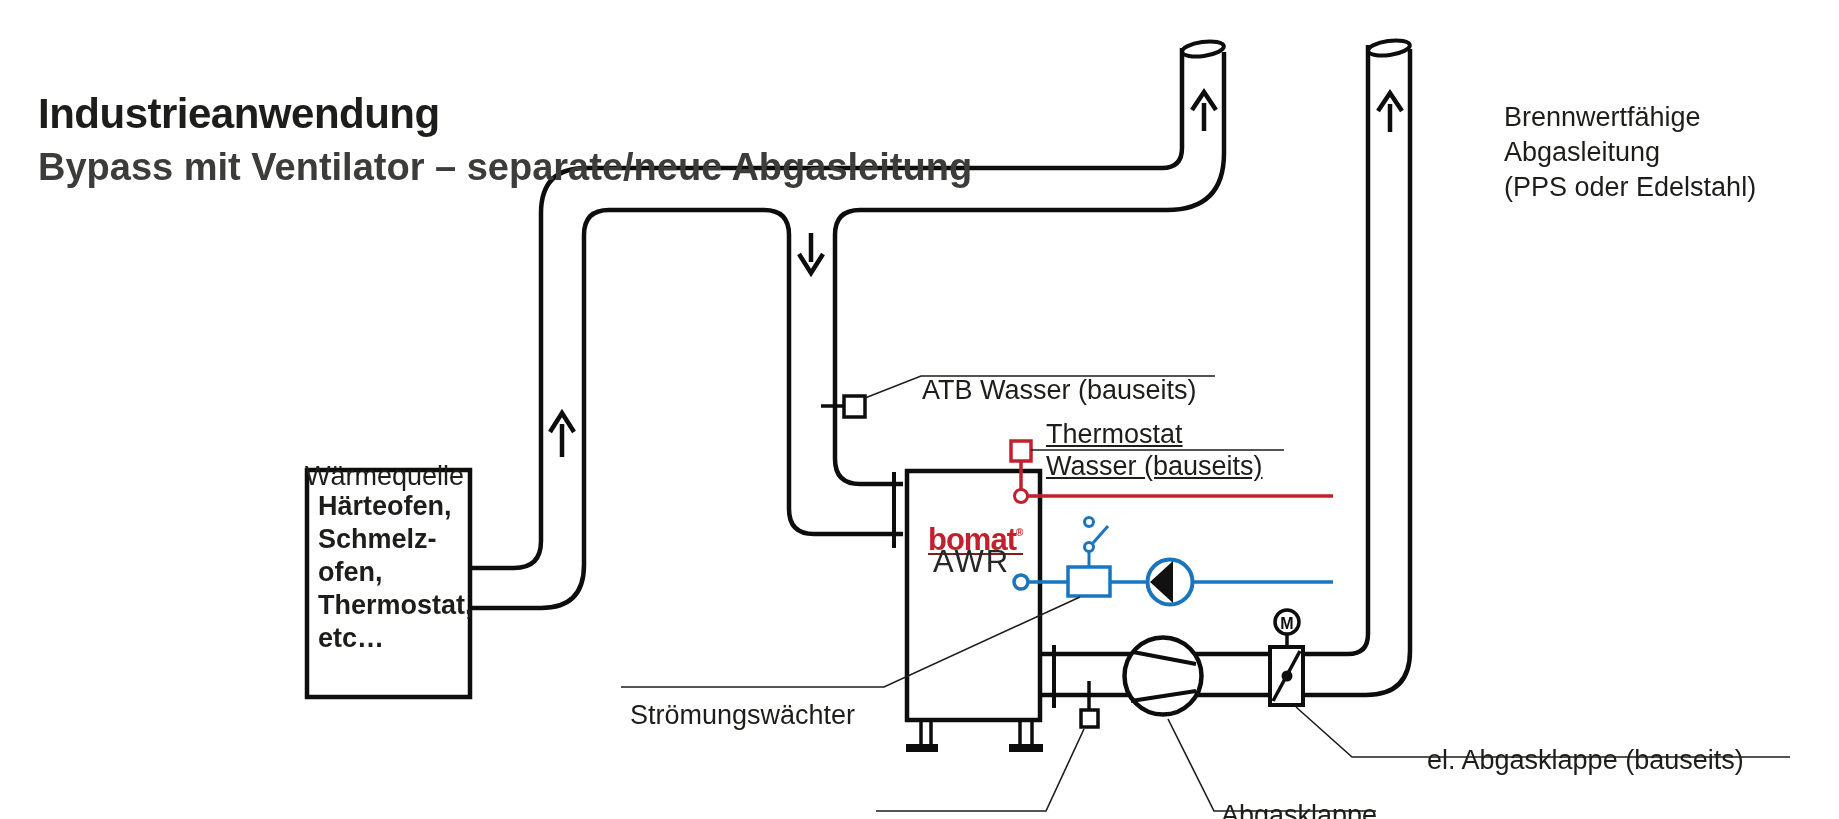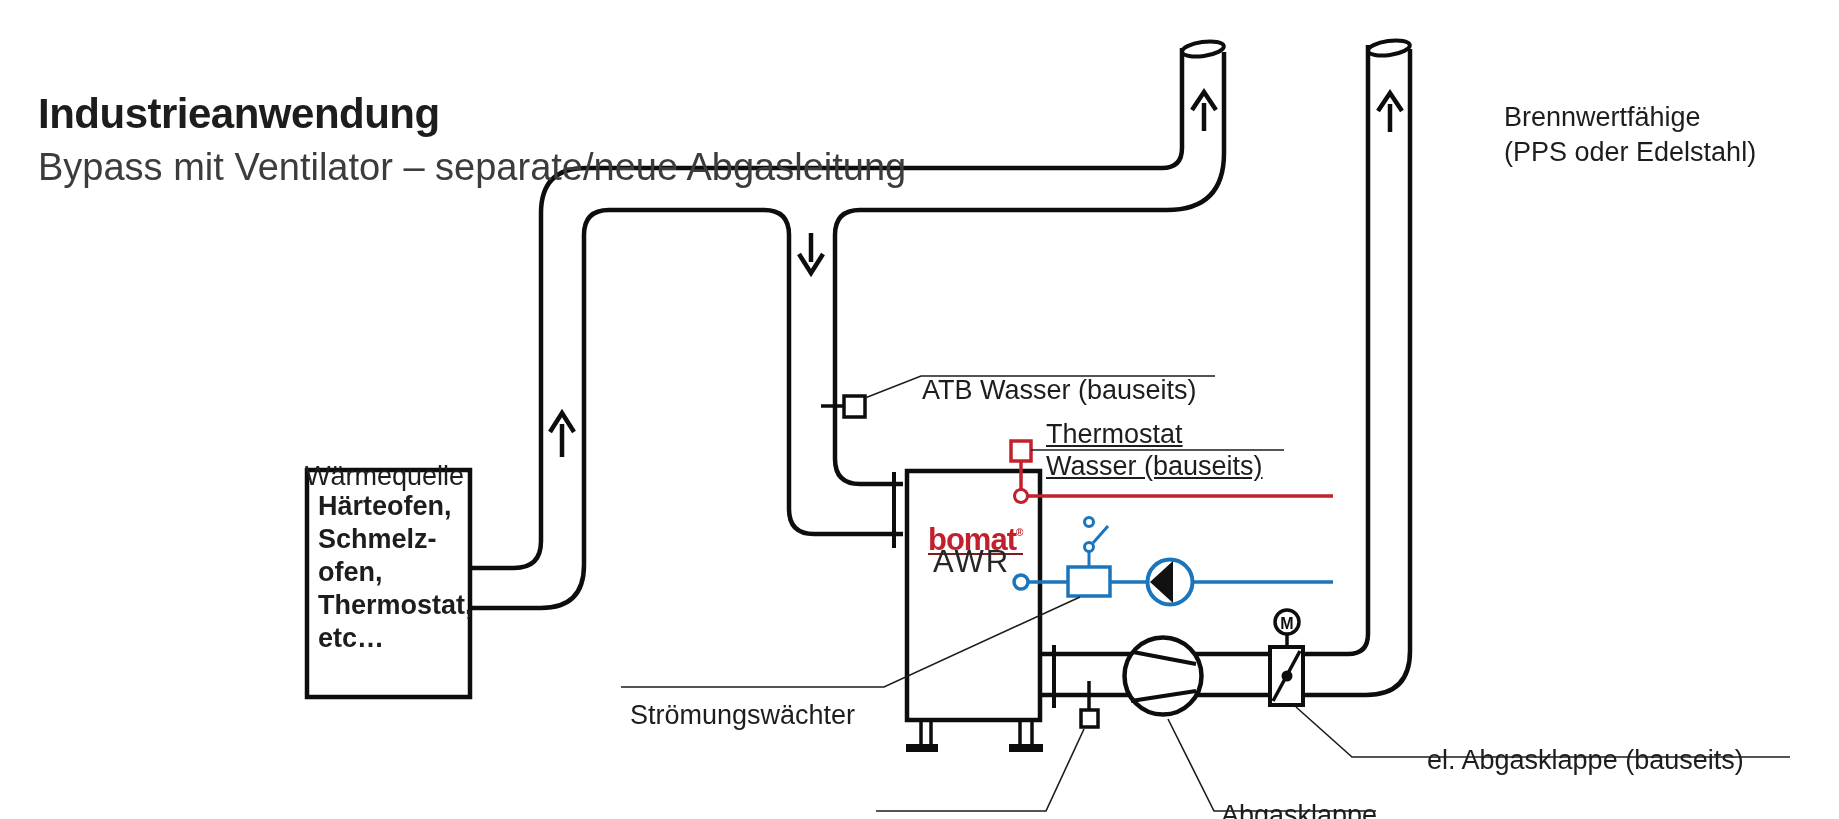--- a/index.html
+++ b/index.html
@@ -1,21 +1,21 @@
 <!DOCTYPE html>
 <html><head>
 <meta charset="utf-8">
 <style>
   html,body{margin:0;padding:0;background:#fff;}
   #canvas{position:relative;width:1839px;height:819px;background:#fff;overflow:hidden;
           font-family:"Liberation Sans","DejaVu Sans",sans-serif;color:#1d1d1b;}
   #schematic{position:absolute;left:0;top:0;}
   .lbl{position:absolute;white-space:nowrap;font-size:27px;color:#1d1d1b;margin-top:32px;}
   #title{left:38px;top:58px;font-size:42px;font-weight:700;letter-spacing:-0.5px;color:#1d1d1b;}
-  #subtitle{left:38px;top:114px;font-size:38px;font-weight:400;color:#3c3c3b;}
+  #subtitle{left:38px;top:114px;font-size:38px;font-weight:700;color:#3c3c3b;}
   #waermequelle-label{left:305px;top:429px;}
   #heat-source-text{position:absolute;left:318px;top:490px;font-size:27px;line-height:33px;color:#1d1d1b;font-weight:bold;}
   #flue-label{left:1504px;top:68px;line-height:35px;}
   #atb-label{left:922px;top:343px;}
   #thermostat-label{left:1046px;top:386px;line-height:32px;text-decoration:underline;}
   #stroemung-label{left:630px;top:668px;}
   #stb-label{left:890px;top:812px;}
   #ventilator-label{left:1221px;top:768px;}
   #klappe-label{left:1427px;top:713px;}
   #bomat-logo{position:absolute;left:928px;top:520px;font-size:31px;font-weight:700;
@@ -119,20 +119,21 @@
   <div id="heat-source-text">
     <div>Härteofen,</div>
     <div>Schmelz-</div>
     <div>ofen,</div>
     <div>Thermostat,</div>
     <div>etc…</div>
   </div>
 
   <div id="flue-label" class="lbl">
     <div>Brennwertfähige</div>
+    <div>Abgasleitung</div>
     <div>(PPS oder Edelstahl)</div>
   </div>
 
   <div id="atb-label" class="lbl">ATB Wasser (bauseits)</div>
 
   <div id="thermostat-label" class="lbl">
     <div>Thermostat</div>
     <div>Wasser (bauseits)</div>
   </div>
 

